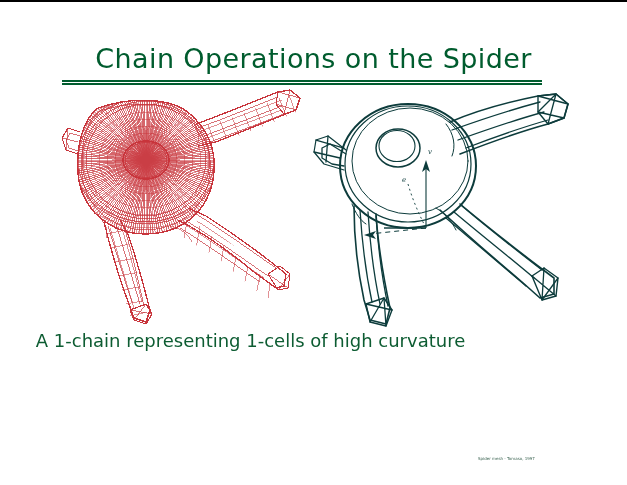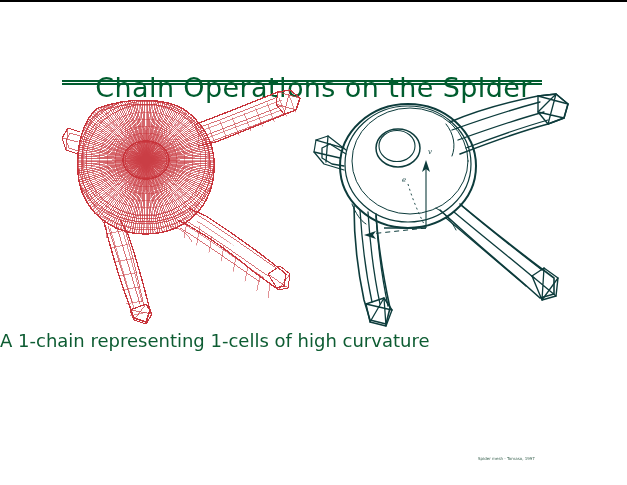--- a/index.html
+++ b/index.html
@@ -21,21 +21,20 @@
     box-sizing: border-box;
   }
 
   
   #title-block {
     position: absolute;
     left: 0;
     top: 40px;
     width: 627px;
     text-align: center;
-    margin-top: 29px;
   }
   #slide-title {
     font-family: "DejaVu Sans", sans-serif;
     font-size: 27px;
     line-height: 34px;
     letter-spacing: 0.4px;
     color: #005c2e;
     white-space: nowrap;
   }
   #title-rule {
@@ -65,21 +64,21 @@
   #figure-mesh  { left: 38px;  width: 275px; }
   #figure-outline { left: 300px; width: 280px; }
   .figure svg { display: block; width: 100%; height: 100%; }
 
   
   #caption {
     position: absolute;
     left: 0;
     top: 327px;
     width: 501px;
-    text-align: left;
+    text-align: center;
   }
   #caption-text {
     font-family: "DejaVu Sans", sans-serif;
     font-size: 18px;
     line-height: 24px;
     color: #0d5c32;
     white-space: nowrap;
   }
 
   

